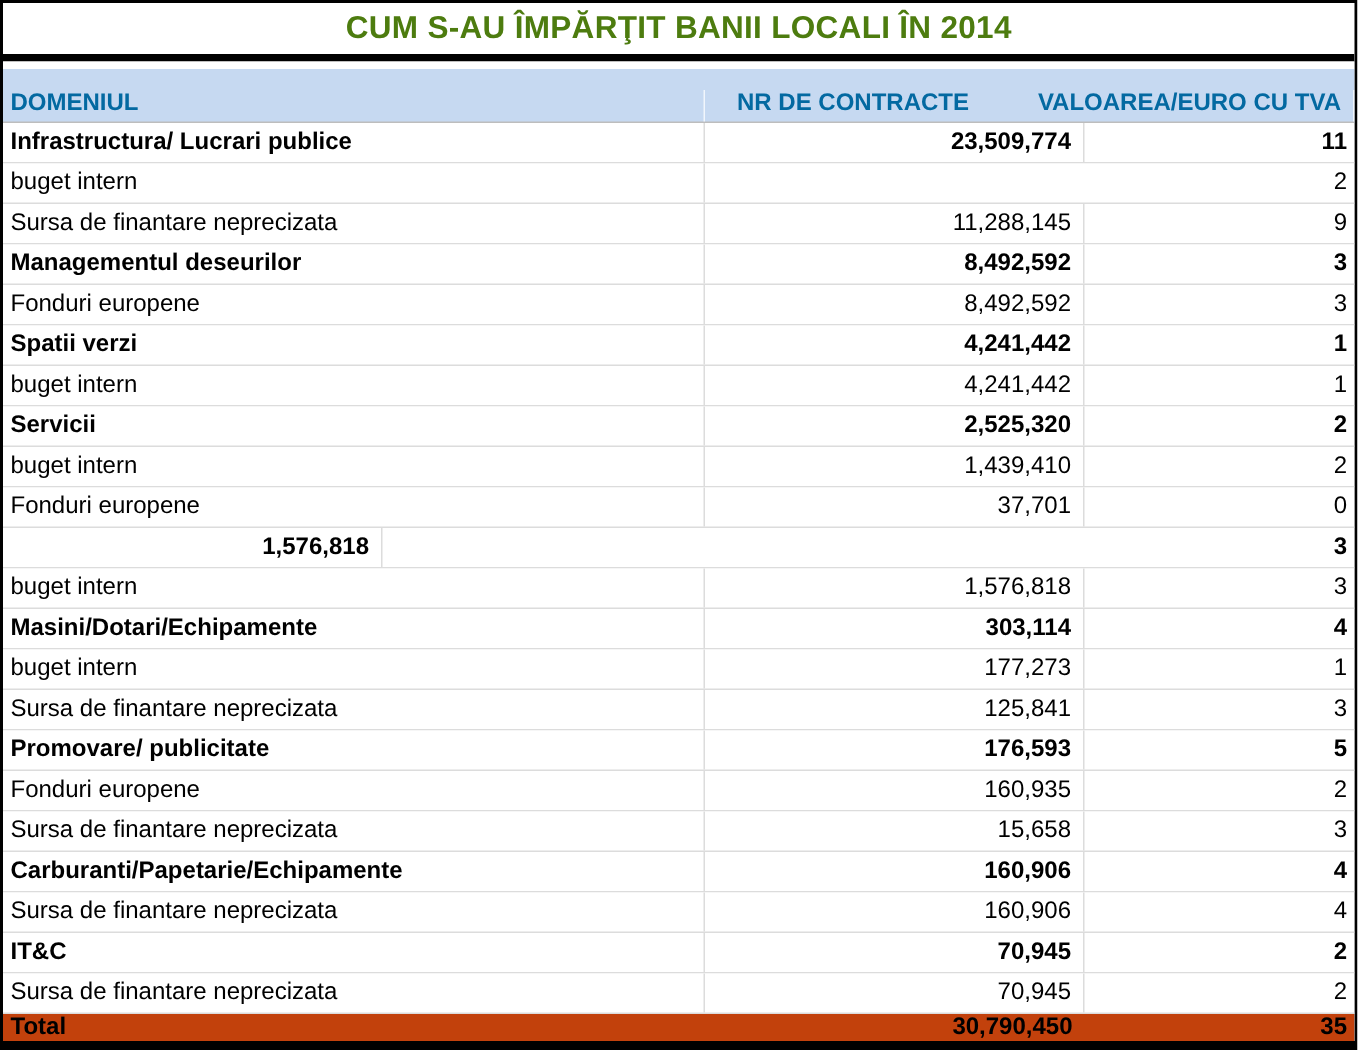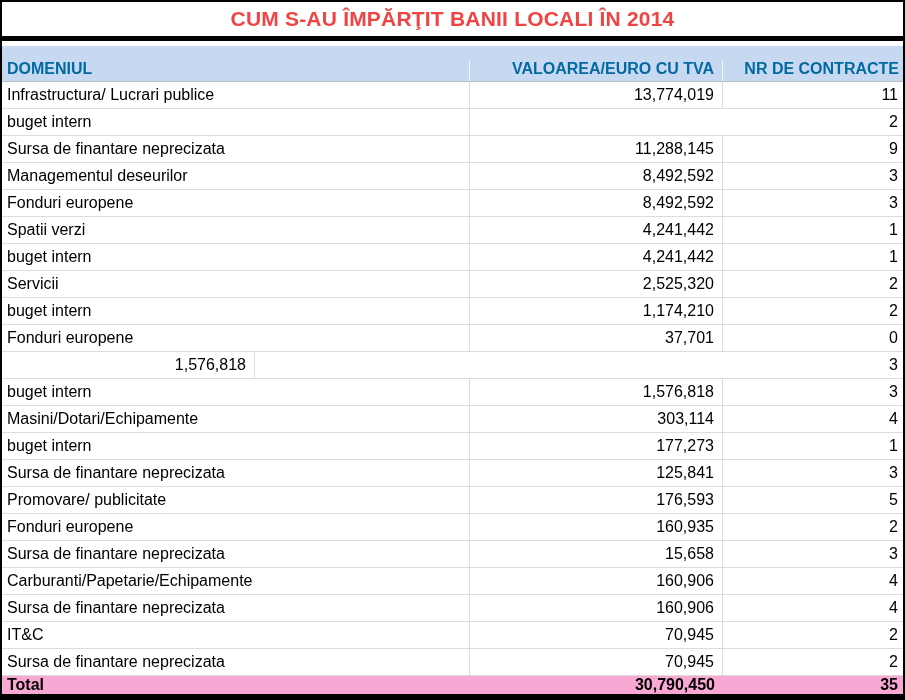--- a/index.html
+++ b/index.html
@@ -14,21 +14,21 @@
     border: 2px solid #000;
     border-bottom: 6px solid #000;
     background: #fff;
     overflow: hidden;
     display: flex;
     flex-direction: column;
   }
   .title {
     height: 38px;
     display: flex; align-items: center; justify-content: center;
-    font-weight: bold; font-size: 21px; color: #ef4444;
+    font-weight: bold; font-size: 21px; color: #4d7c0f;
     letter-spacing: 0.2px;
   }
   .title-rule { height: 5px; background: #000; }
   .spacer { height: 6px; background: #fff; }
   .header-row {
     height: 40px;
     background: #c6d9f1;
     display: flex; align-items: flex-end;
     border-bottom: 1px solid #bdbdbd;
     font-weight: bold; font-size: 16px; color: #0369a1;
@@ -38,64 +38,64 @@
   .hc2 { width: 253px; text-align: right; padding-right: 8px; border-right: 1px solid rgba(255,255,255,0.75); }
   .hc3 { flex: 1; text-align: right; padding-right: 4px; }
   .rows { display: flex; flex-direction: column; }
   .row {
     display: flex; align-items: stretch;
     height: 27px;
     border-bottom: 1px solid #dcdcdc;
     font-size: 16px; color: #000;
     background: #fff;
   }
-  .row.em { font-weight: normal; }
+  .row.em { font-weight: bold; }
   .cell1 {
     width: 468px; padding-left: 5px;
     border-right: 1px solid #dcdcdc;
     display: flex; align-items: center;
     white-space: nowrap; overflow: hidden;
   }
   .cell2 {
     width: 253px; padding-right: 8px;
     border-right: 1px solid #dcdcdc;
     display: flex; align-items: center; justify-content: flex-end;
   }
   .cell3 {
     flex: 1; padding-right: 5px;
     display: flex; align-items: center; justify-content: flex-end;
   }
   .total-row {
     height: 20px;
-    background: #f9a8d4;
+    background: #c2410c;
     display: flex; align-items: center;
     font-weight: bold; font-size: 16px; color: #000;
   }
   .t1 { width: 468px; padding-left: 5px; }
   .t2 { width: 253px; text-align: right; padding-right: 8px; }
   .t3 { flex: 1; text-align: right; padding-right: 5px; }
 </style>
 </head>
 <body>
 
 <div class="frame">
   <div class="title">CUM S-AU ÎMPĂRŢIT BANII LOCALI ÎN 2014</div>
   <div class="title-rule"></div>
   <div class="spacer"></div>
 
   <div class="header-row">
     <div class="hc hc1">DOMENIUL</div>
+    <div class="hc hc3">NR DE CONTRACTE</div>
     <div class="hc hc2">VALOAREA/EURO CU TVA</div>
-    <div class="hc hc3">NR DE CONTRACTE</div>
   </div>
 
   <div class="rows" id="rows">
       <div class="row em">
         <div class="cell1">Infrastructura/ Lucrari publice</div>
-        <div class="cell2">13,774,019</div>
+        <div class="cell2">23,509,774</div>
         <div class="cell3">11</div>
       </div>
       <div class="row">
         <div class="cell1">buget intern</div>
         <div class="cell3">2</div>
       </div>
       <div class="row">
         <div class="cell1">Sursa de finantare neprecizata</div>
         <div class="cell2">11,288,145</div>
         <div class="cell3">9</div>
@@ -120,21 +120,21 @@
         <div class="cell2">4,241,442</div>
         <div class="cell3">1</div>
       </div>
       <div class="row em">
         <div class="cell1">Servicii</div>
         <div class="cell2">2,525,320</div>
         <div class="cell3">2</div>
       </div>
       <div class="row">
         <div class="cell1">buget intern</div>
-        <div class="cell2">1,174,210</div>
+        <div class="cell2">1,439,410</div>
         <div class="cell3">2</div>
       </div>
       <div class="row">
         <div class="cell1">Fonduri europene</div>
         <div class="cell2">37,701</div>
         <div class="cell3">0</div>
       </div>
       <div class="row em">
         <div class="cell2">1,576,818</div>
         <div class="cell3">3</div>

